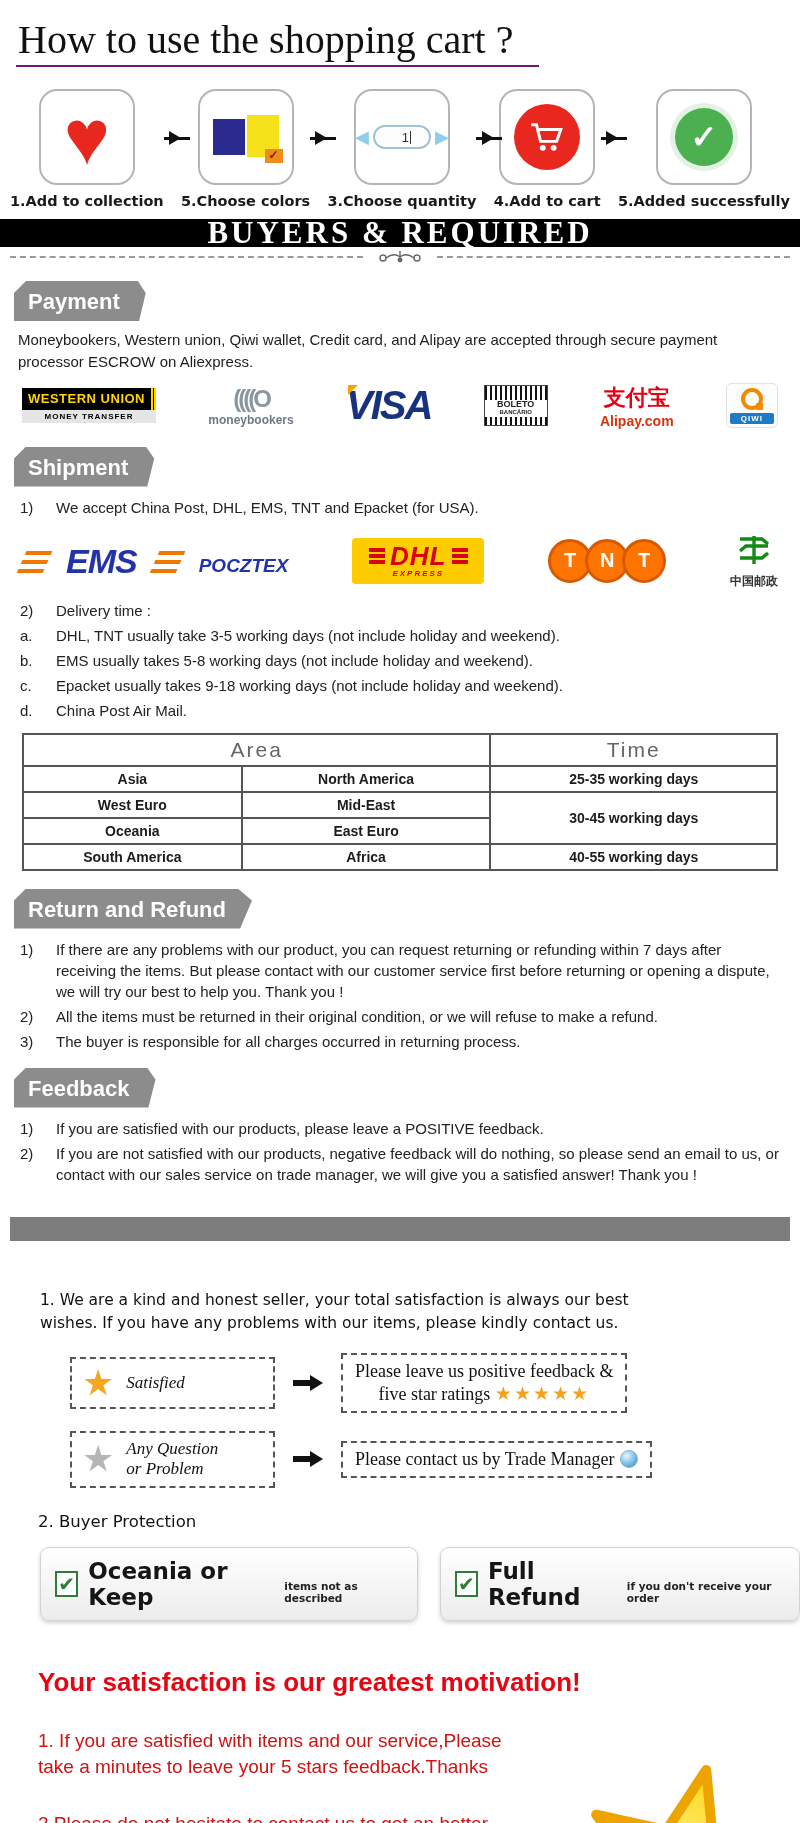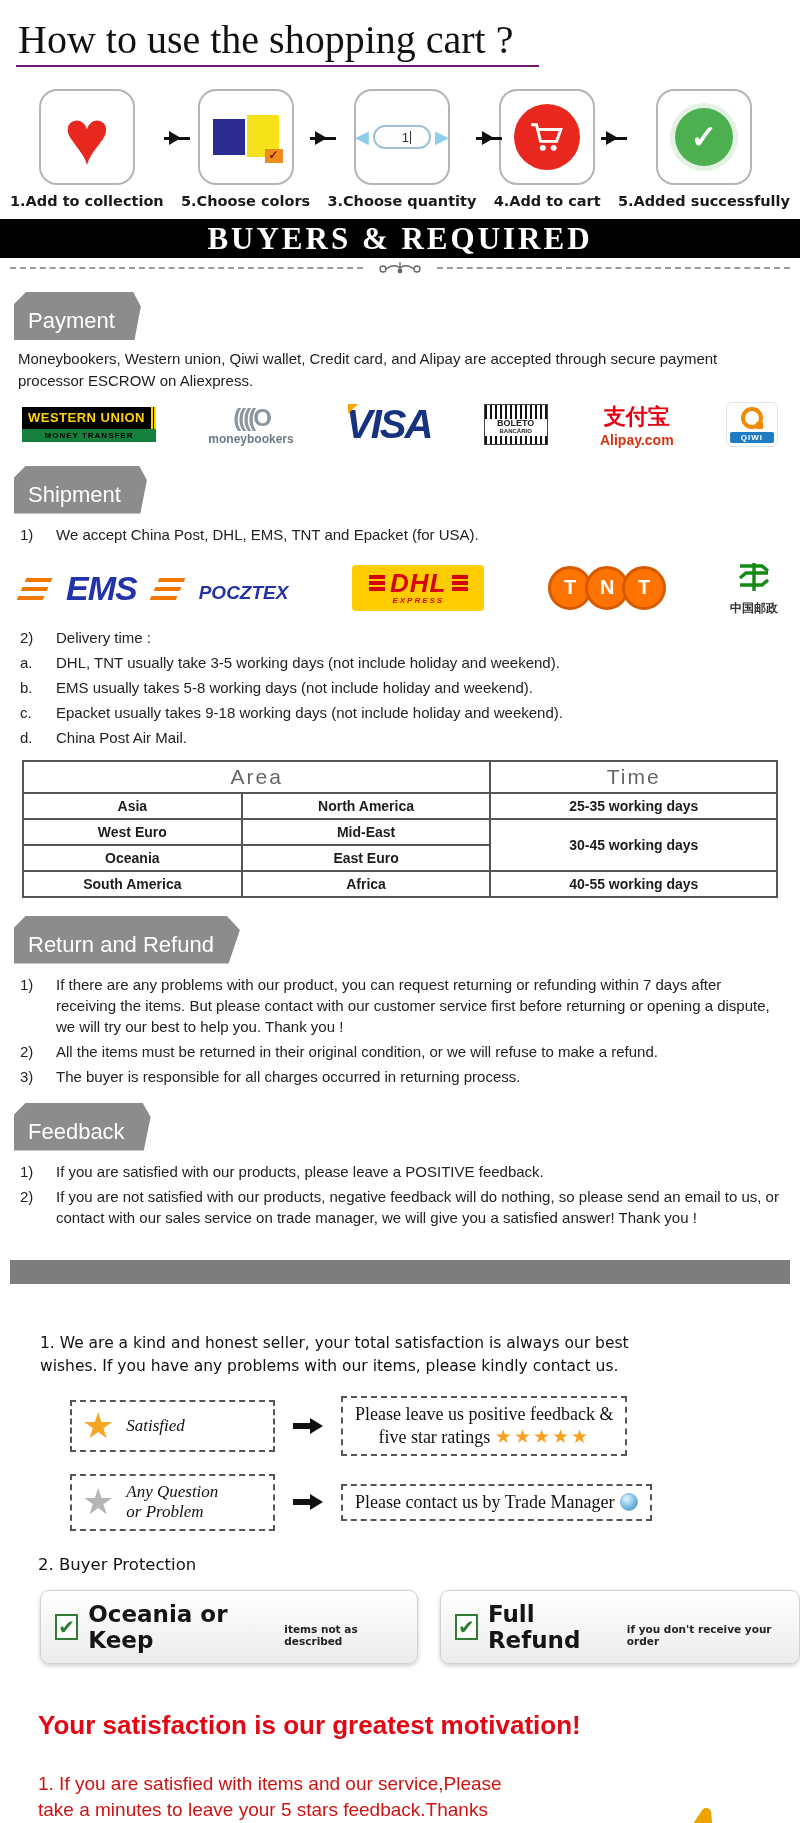--- a/index.html
+++ b/index.html
@@ -25,36 +25,36 @@
   .swatches .yellow { position:absolute; left:34px; top:2px; width:32px; height:42px; background:#f6e21a; }
   .swatches .orange { position:absolute; right:-4px; bottom:-2px; width:18px; height:14px; background:#f08c1e; color:#7a1d00; font-size:12px; font-weight:700; line-height:13px; text-align:center; }
   .qty { display:flex; align-items:center; gap:4px; }
   .qty .tri { color:#8ecdec; font-size:18px; line-height:18px; }
   .qty .box { width:58px; height:24px; border:2px solid #9fc2d6; border-radius:12px; background:#fdfdfd; display:flex; align-items:center; justify-content:flex-end; padding-right:18px; font-size:13px; color:#333; }
   .qty .caret { width:1px; height:13px; background:#333; margin-left:1px; }
   .cart-circle { width:66px; height:66px; border-radius:50%; background:#e8281e; display:flex; align-items:center; justify-content:center; }
   .ok-circle { width:58px; height:58px; border-radius:50%; background:#4caf50; box-shadow:0 0 0 5px #e4f2e4; display:flex; align-items:center; justify-content:center; color:#fff; font-size:32px; font-weight:700; }
 
   
-  .black-banner { margin-top:10px; background:#000; height:39px; display:flex; align-items:center; justify-content:center; }
+  .black-banner { margin-top:10px; background:#000; height:28px; display:flex; align-items:center; justify-content:center; }
   .black-banner span { color:#fff; font-family:"Liberation Serif", serif; font-weight:700; font-size:31px; letter-spacing:3px; }
   .sep { display:flex; align-items:center; gap:8px; padding:2px 10px; height:20px; }
   .sep .dash { flex:1; border-top:2px dashed #9a9a9a; }
 
   
-  .sec-badge { display:inline-block; background:#8c8c8c; color:#fff; font-size:22px; padding:16px 26px 6px 14px; margin:14px 0 8px 14px;
-    clip-path:polygon(12px 0, 94% 0, 100% 30%, 95% 100%, 0 100%, 0 12px); }
+  .sec-badge { display:inline-block; background:#8c8c8c; color:#fff; font-size:22px; padding:8px 26px 6px 14px; margin:14px 0 8px 14px;
+    clip-path:polygon(12px 0, 94% 0, 100% 30%, 95% 100%, 0 100%, 0 12px);font-weight:bold; }
 
   .para { padding:0 18px; font-size:15px; line-height:1.45; color:#1d1d1d; }
 
   
   .paylogos { display:flex; justify-content:space-between; align-items:center; padding:10px 22px 4px; }
   .wu { width:134px; }
   .wu-top { background:#000; color:#ffd400; font-weight:700; font-size:13px; line-height:1.05; text-align:center; padding:4px 2px; letter-spacing:.5px; border-right:5px double #ffd400; }
-  .wu-bot { background:#15803d; color:#000; font-weight:700; font-size:8px; text-align:center; padding:2px 0; letter-spacing:1px; }
+  .wu-bot { background:#e5e5e5; color:#000; font-weight:700; font-size:8px; text-align:center; padding:2px 0; letter-spacing:1px; }
   .mb { text-align:center; color:#8b97a0; }
   .mb .arcs { font-size:24px; font-weight:700; letter-spacing:-3px; }
   .mb .word { font-size:12px; font-weight:700; color:#6d7a85; }
   .visa { position:relative; font-style:italic; font-weight:700; font-size:40px; color:#17337f; letter-spacing:-2px; }
   .visa .notch { position:absolute; left:2px; top:2px; width:0; height:0; border-left:10px solid #f7a600; border-bottom:10px solid transparent; }
   .boleto { width:64px; text-align:center; }
   .bars { height:15px; background:repeating-linear-gradient(90deg,#111 0 2px,#fff 2px 5px); border:1px solid #444; border-bottom:none; }
   .bars2 { height:9px; background:repeating-linear-gradient(90deg,#111 0 2px,#fff 2px 5px); border:1px solid #444; border-top:none; }
   .boleto .t1 { font-size:9px; font-weight:700; border-left:1px solid #444; border-right:1px solid #444; line-height:1; }
   .boleto .t2 { font-size:6px; font-weight:700; border-left:1px solid #444; border-right:1px solid #444; line-height:1.2; }

